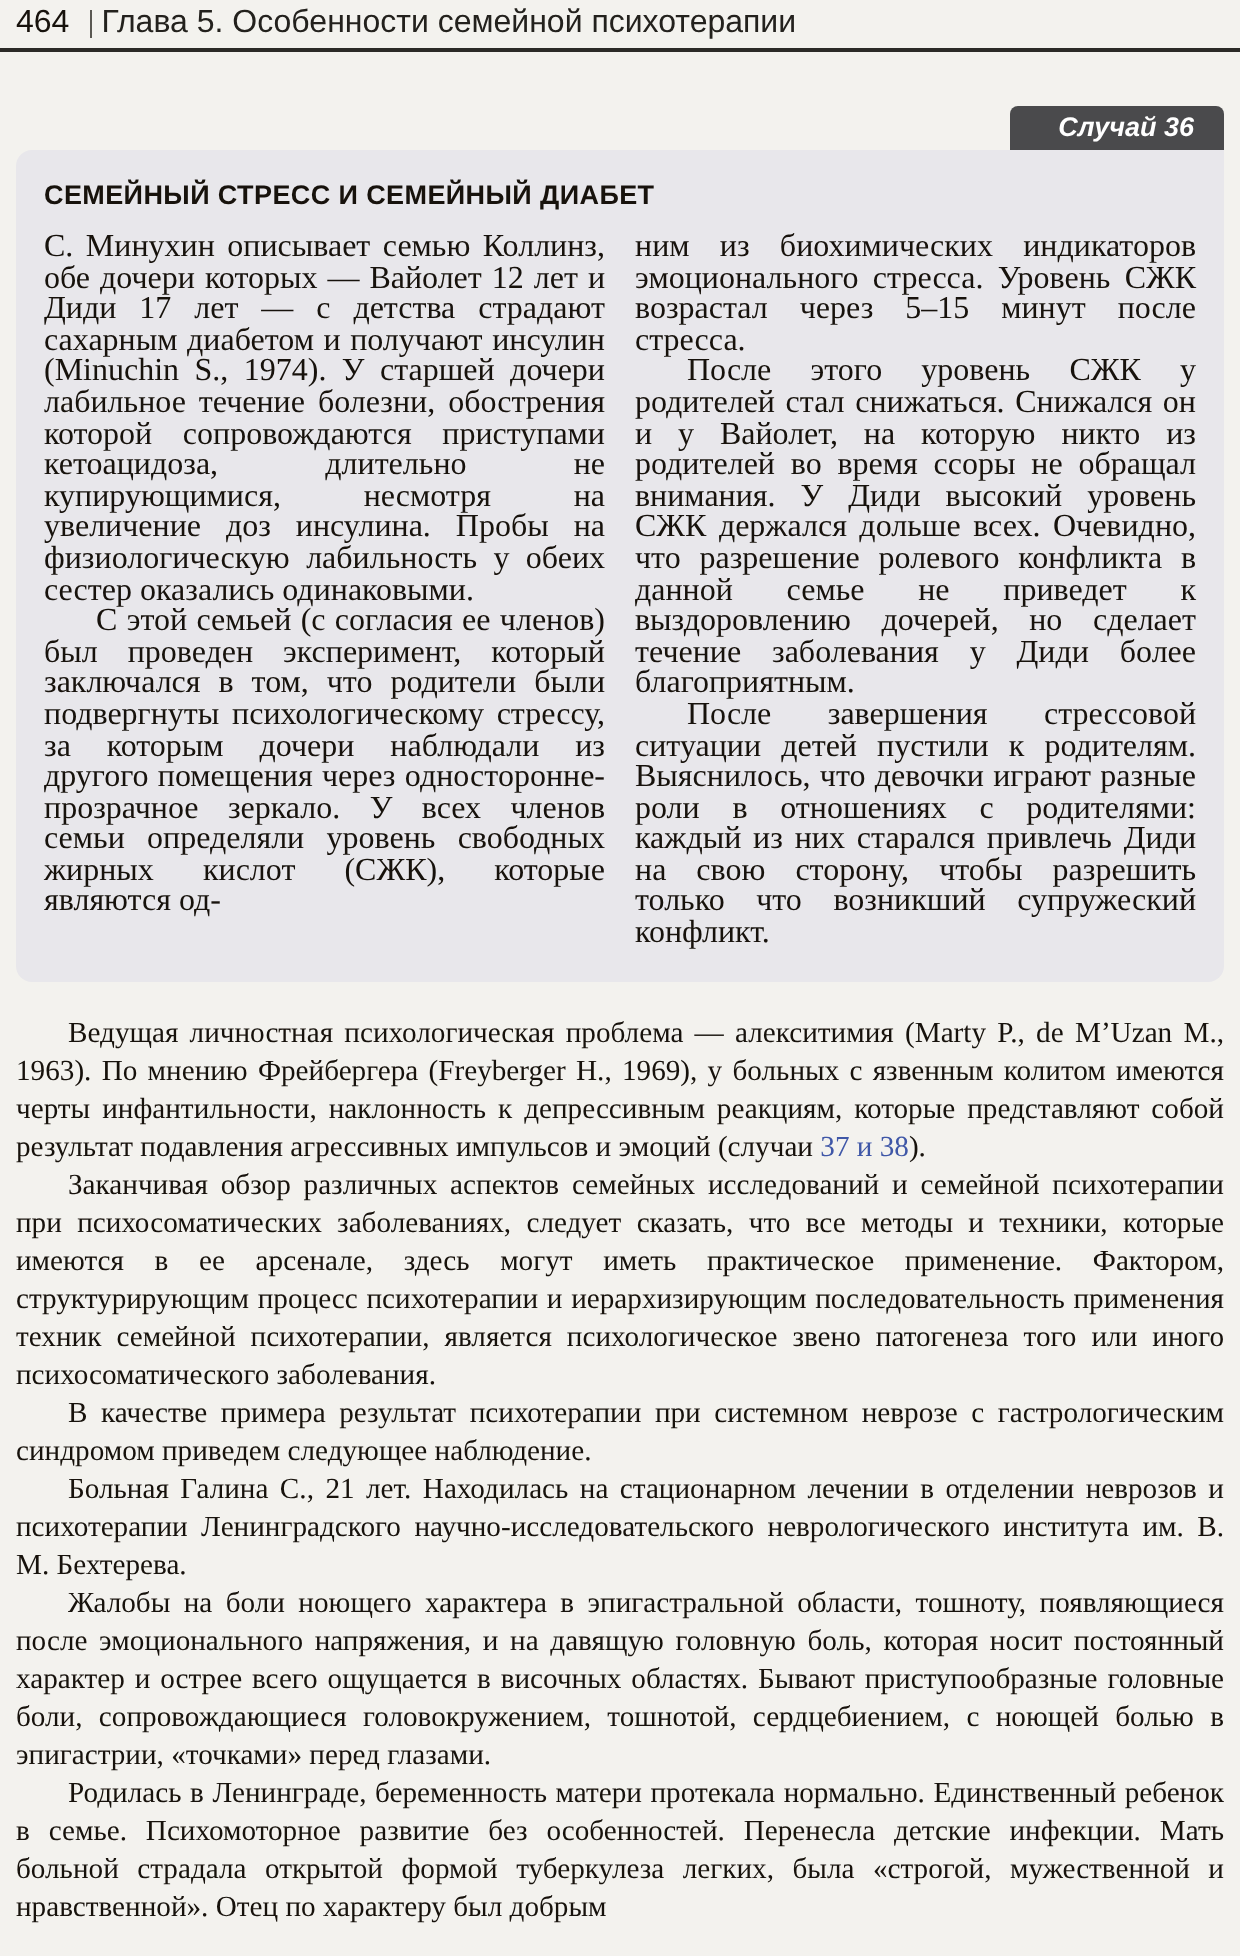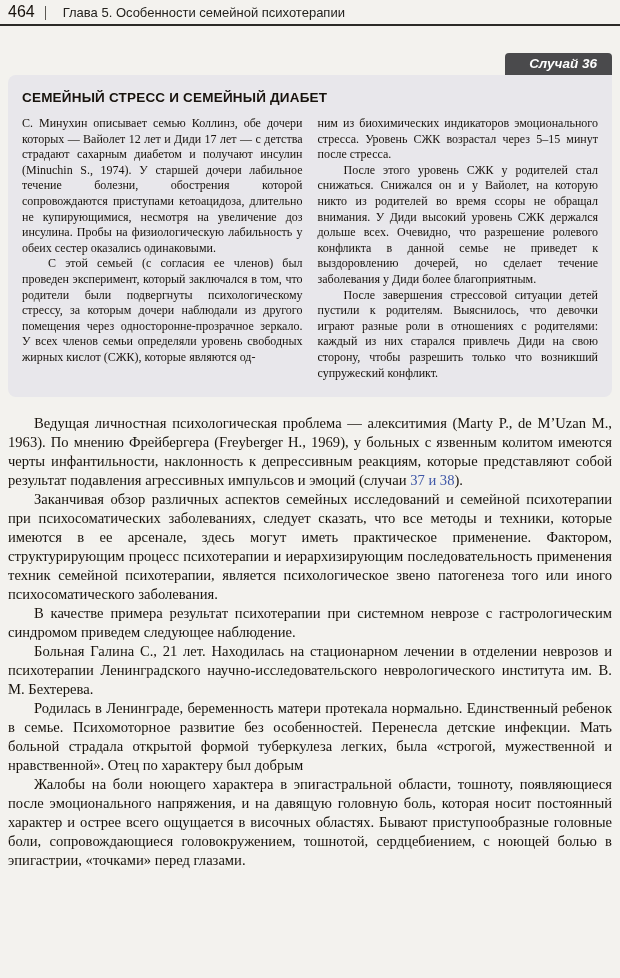--- a/index.html
+++ b/index.html
@@ -19,22 +19,22 @@
   }
   
   .page-header{
     display:flex;align-items:baseline;
     padding:4px 10px 4px 8px;
     border-bottom:2px solid #2b2a27;
     font-family:"Liberation Sans",sans-serif;
   }
   .page-number{font-weight:normal;font-size:16px;line-height:16px;}
   .chapter{
-    font-size:13px;line-height:14px;color:#23211d;
-    margin-left:10px;padding-left:17px;
+    font-size:16px;line-height:14px;color:#23211d;
+    margin-left:10px;padding-left:5px;
     border-left:1.5px solid #5a5852;
   }
   
   .tab-row{display:flex;justify-content:flex-end;margin:27px 8px 0;}
   .case-tab{
     background:var(--tab-bg,#4a4a4c);
     color:#fff;
     font-family:"Liberation Sans",sans-serif;
     font-style:italic;font-weight:bold;font-size:13.5px;
     padding:3px 15px 4px 24px;
@@ -48,21 +48,21 @@
     padding:15px 14px 16px;
   }
   .case-box h2{
     margin:0 0 11px;
     font-family:"Liberation Sans",sans-serif;
     font-size:13.5px;font-weight:bold;letter-spacing:.2px;
   }
   .columns{display:flex;gap:15px;}
   .col{
     flex:1;
-    font-size:12px;line-height:15.6px;
+    font-size:16px;line-height:15.6px;
     text-align:justify;
   }
   .col p{margin:0;}
   
   .body-text{
     margin:17px 8px 0;
     font-size:14.6px;line-height:19px;
     text-align:justify;
   }
   .body-text p{margin:0;}
@@ -96,17 +96,17 @@
         <p class="ind">После завершения стрессовой ситуации детей пустили к родителям. Выяснилось, что девочки играют разные роли в отношениях с родителями: каждый из них старался привлечь Диди на свою сторону, чтобы разрешить только что возникший супружеский конфликт.</p>
       </div>
     </div>
   </section>
 
   <main class="body-text">
     <p class="ind"><span>Ведущая личностная психологическая проблема — алекситимия (Marty P., de M’Uzan M., 1963). По мнению Фрейбергера (Freyberger H., 1969), у больных с язвенным колитом имеются черты инфантильности, наклонность к депрессивным реакциям, которые представляют собой результат подавления агрессивных импульсов и эмоций (случаи </span><span class="case-ref">37 и 38</span><span>).</span></p>
     <p class="ind">Заканчивая обзор различных аспектов семейных исследований и семейной психотерапии при психосоматических заболеваниях, следует сказать, что все методы и техники, которые имеются в ее арсенале, здесь могут иметь практическое применение. Фактором, структурирующим процесс психотерапии и иерархизирующим последовательность применения техник семейной психотерапии, является психологическое звено патогенеза того или иного психосоматического заболевания.</p>
     <p class="ind">В качестве примера результат психотерапии при системном неврозе с гастрологическим синдромом приведем следующее наблюдение.</p>
     <p class="ind">Больная Галина С., 21 лет. Находилась на стационарном лечении в отделении неврозов и психотерапии Ленинградского научно-исследовательского неврологического института им. В. М. Бехтерева.</p>
+    <p class="ind">Жалобы на боли ноющего характера в эпигастральной области, тошноту, появляющиеся после эмоционального напряжения, и на давящую головную боль, которая носит постоянный характер и острее всего ощущается в височных областях. Бывают приступообразные головные боли, сопровождающиеся головокружением, тошнотой, сердцебиением, с ноющей болью в эпигастрии, «точками» перед глазами.</p>
     <p class="ind">Родилась в Ленинграде, беременность матери протекала нормально. Единственный ребенок в семье. Психомоторное развитие без особенностей. Перенесла детские инфекции. Мать больной страдала открытой формой туберкулеза легких, была «строгой, мужественной и нравственной». Отец по характеру был добрым</p>
-    <p class="ind">Жалобы на боли ноющего характера в эпигастральной области, тошноту, появляющиеся после эмоционального напряжения, и на давящую головную боль, которая носит постоянный характер и острее всего ощущается в височных областях. Бывают приступообразные головные боли, сопровождающиеся головокружением, тошнотой, сердцебиением, с ноющей болью в эпигастрии, «точками» перед глазами.</p>
   </main>
 
 </div>
 
 </body></html>

